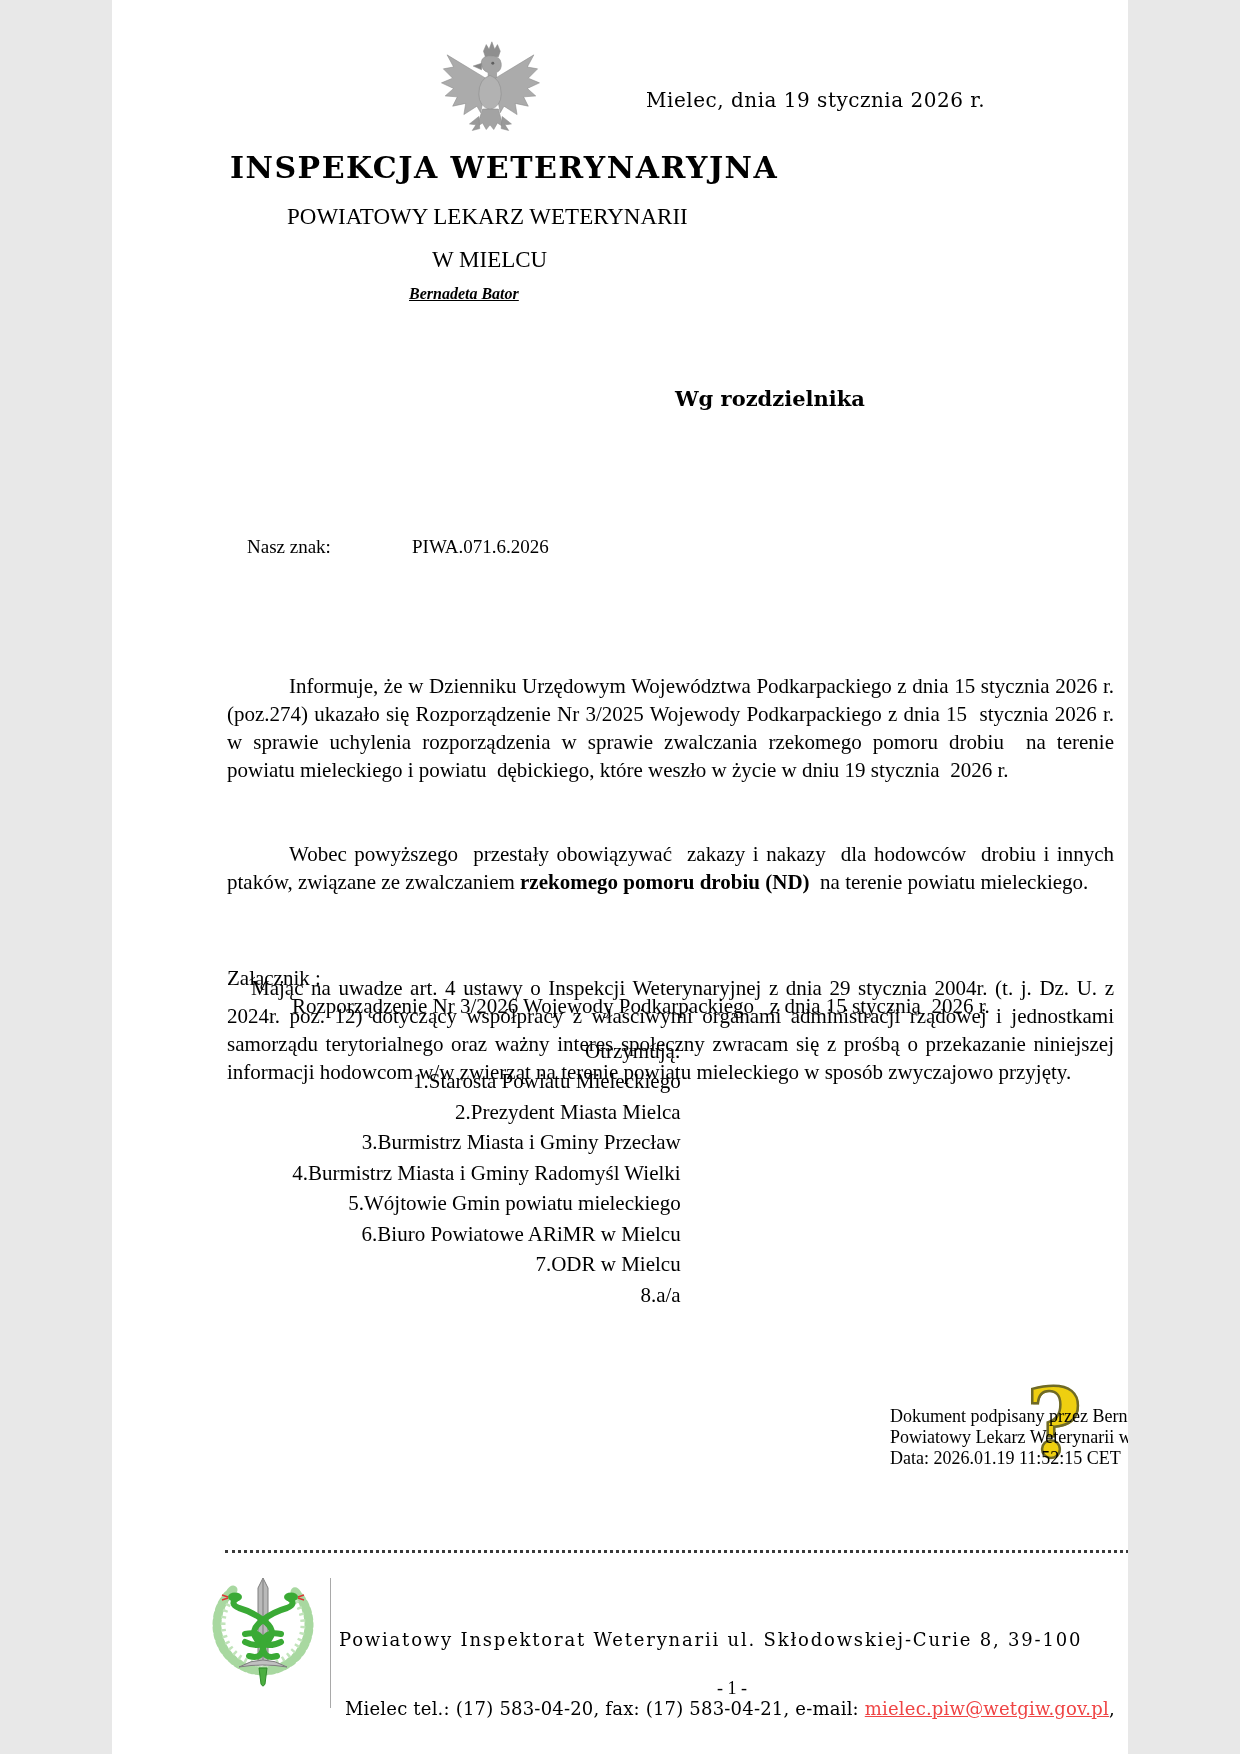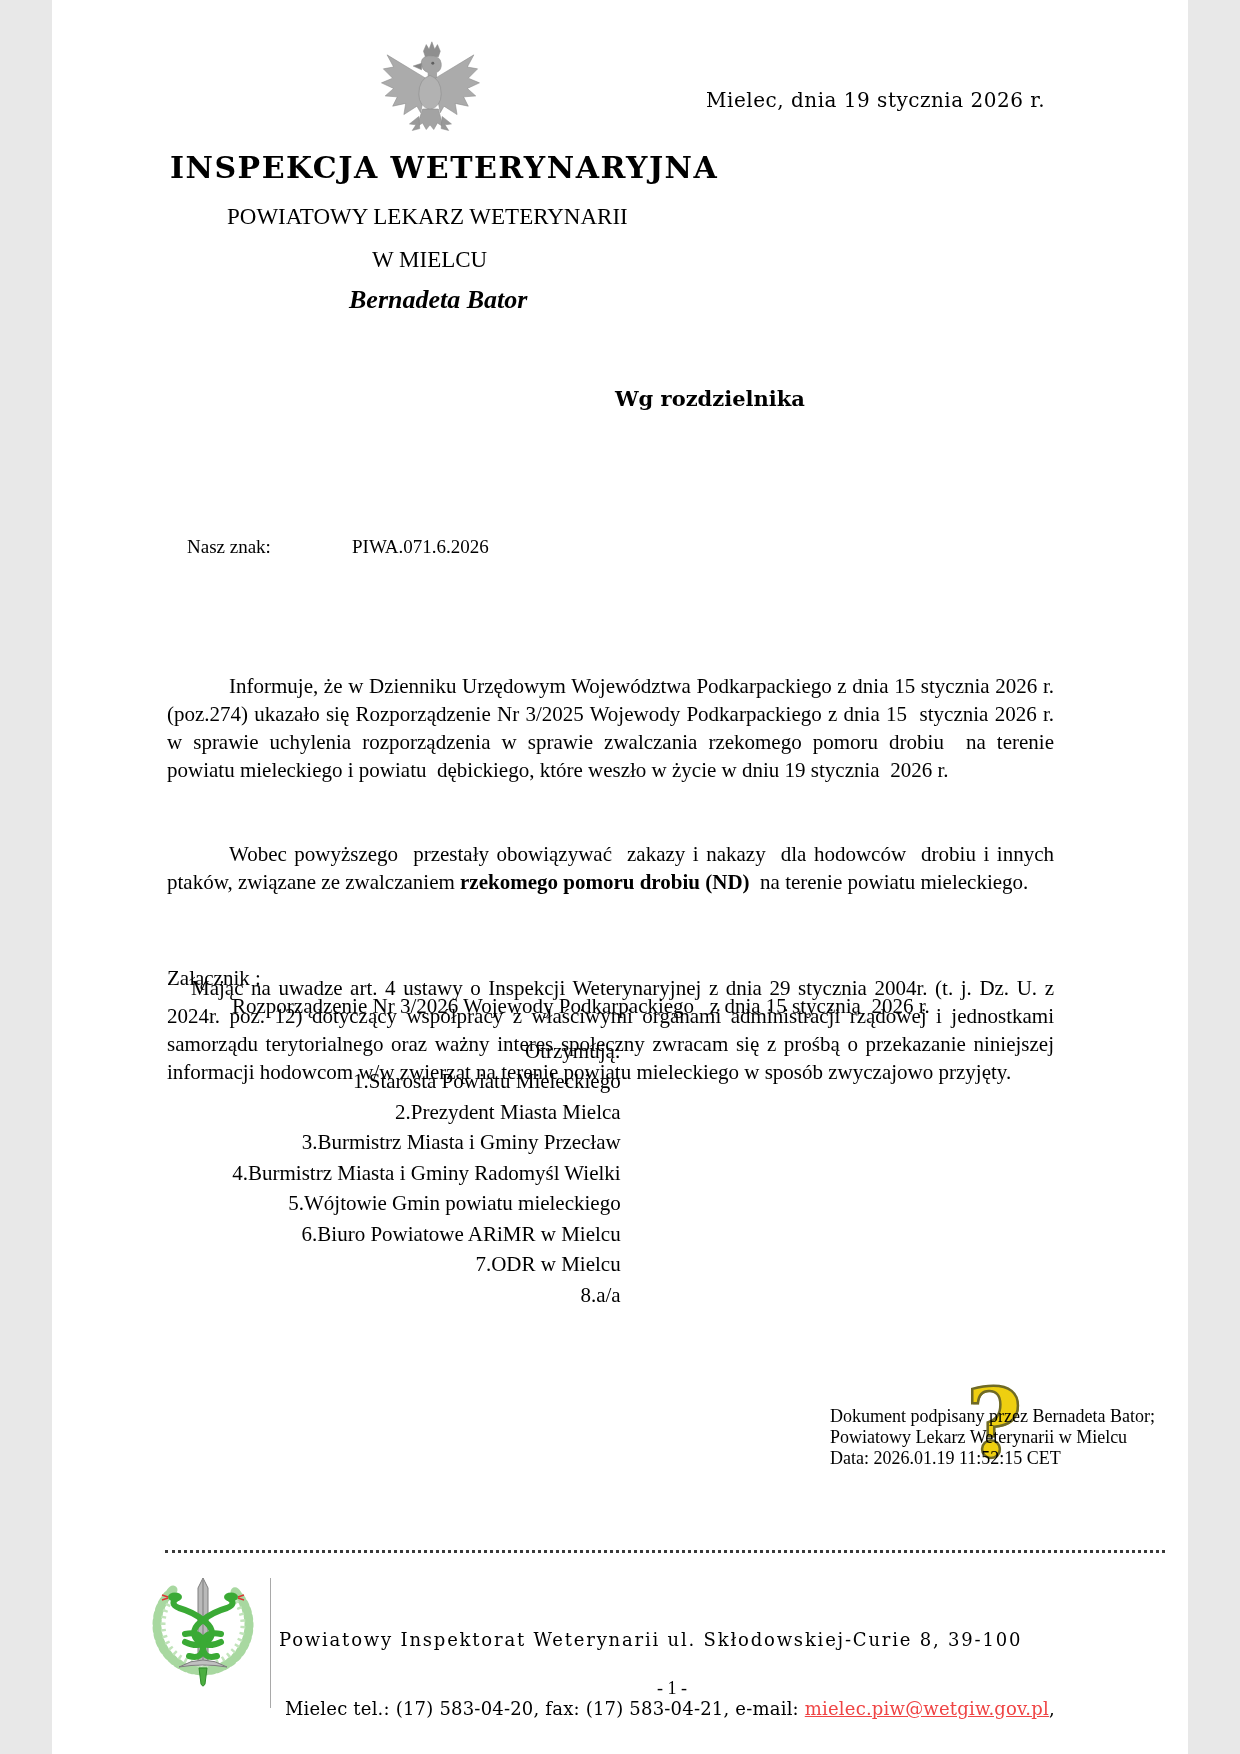--- a/index.html
+++ b/index.html
@@ -1,35 +1,35 @@
 <!DOCTYPE html>
 <html><head>
 <meta charset="utf-8">
 <style>
   * { margin:0; padding:0; box-sizing:border-box; }
   html,body { background:#e8e8e8; }
   .page {
     position:relative;
-    width:1136px; height:1754px;
+    width:1016px; height:1754px;
     margin:0 auto;
     background:#ffffff;
     font-family:"Liberation Serif","DejaVu Serif",serif;
     color:#000;
     overflow:hidden;
   }
   .abs { position:absolute; }
 
   .date-line { right:143px; top:88px; font-family:"DejaVu Serif",serif; font-size:20px; letter-spacing:0.5px; }
 
   .eagle { left:322px; top:36px; }
 
   .org-title { left:118px; top:150px; font-family:"DejaVu Serif",serif; font-size:30px; font-weight:bold; letter-spacing:1.5px; }
   .office-line { left:175px; top:204px; font-size:23px; }
   .city-line { left:320px; top:247px; font-size:23px; }
-  .signer-name { left:297px; top:285px; font-size:26px; font-weight:bold; font-style:italic; }
+  .signer-name { left:297px; top:285px; font-size:16px; font-weight:bold; font-style:italic;text-decoration:underline; }
 
   .distribution { left:563px; top:386px; font-family:"DejaVu Serif",serif; font-size:21px; font-weight:bold; }
 
   .ref-label { left:135px; top:536px; font-size:19px; }
   .ref-value { left:300px; top:536px; font-size:19px; }
 
   .body-block { left:115px; top:616px; width:887px; font-size:21px; line-height:28px; text-align:justify; white-space:pre-wrap; }
   .p1 { text-indent:62px; }
   .p1b { text-indent:62px; }
   .p2 { margin-top:22px; text-indent:24px; }

